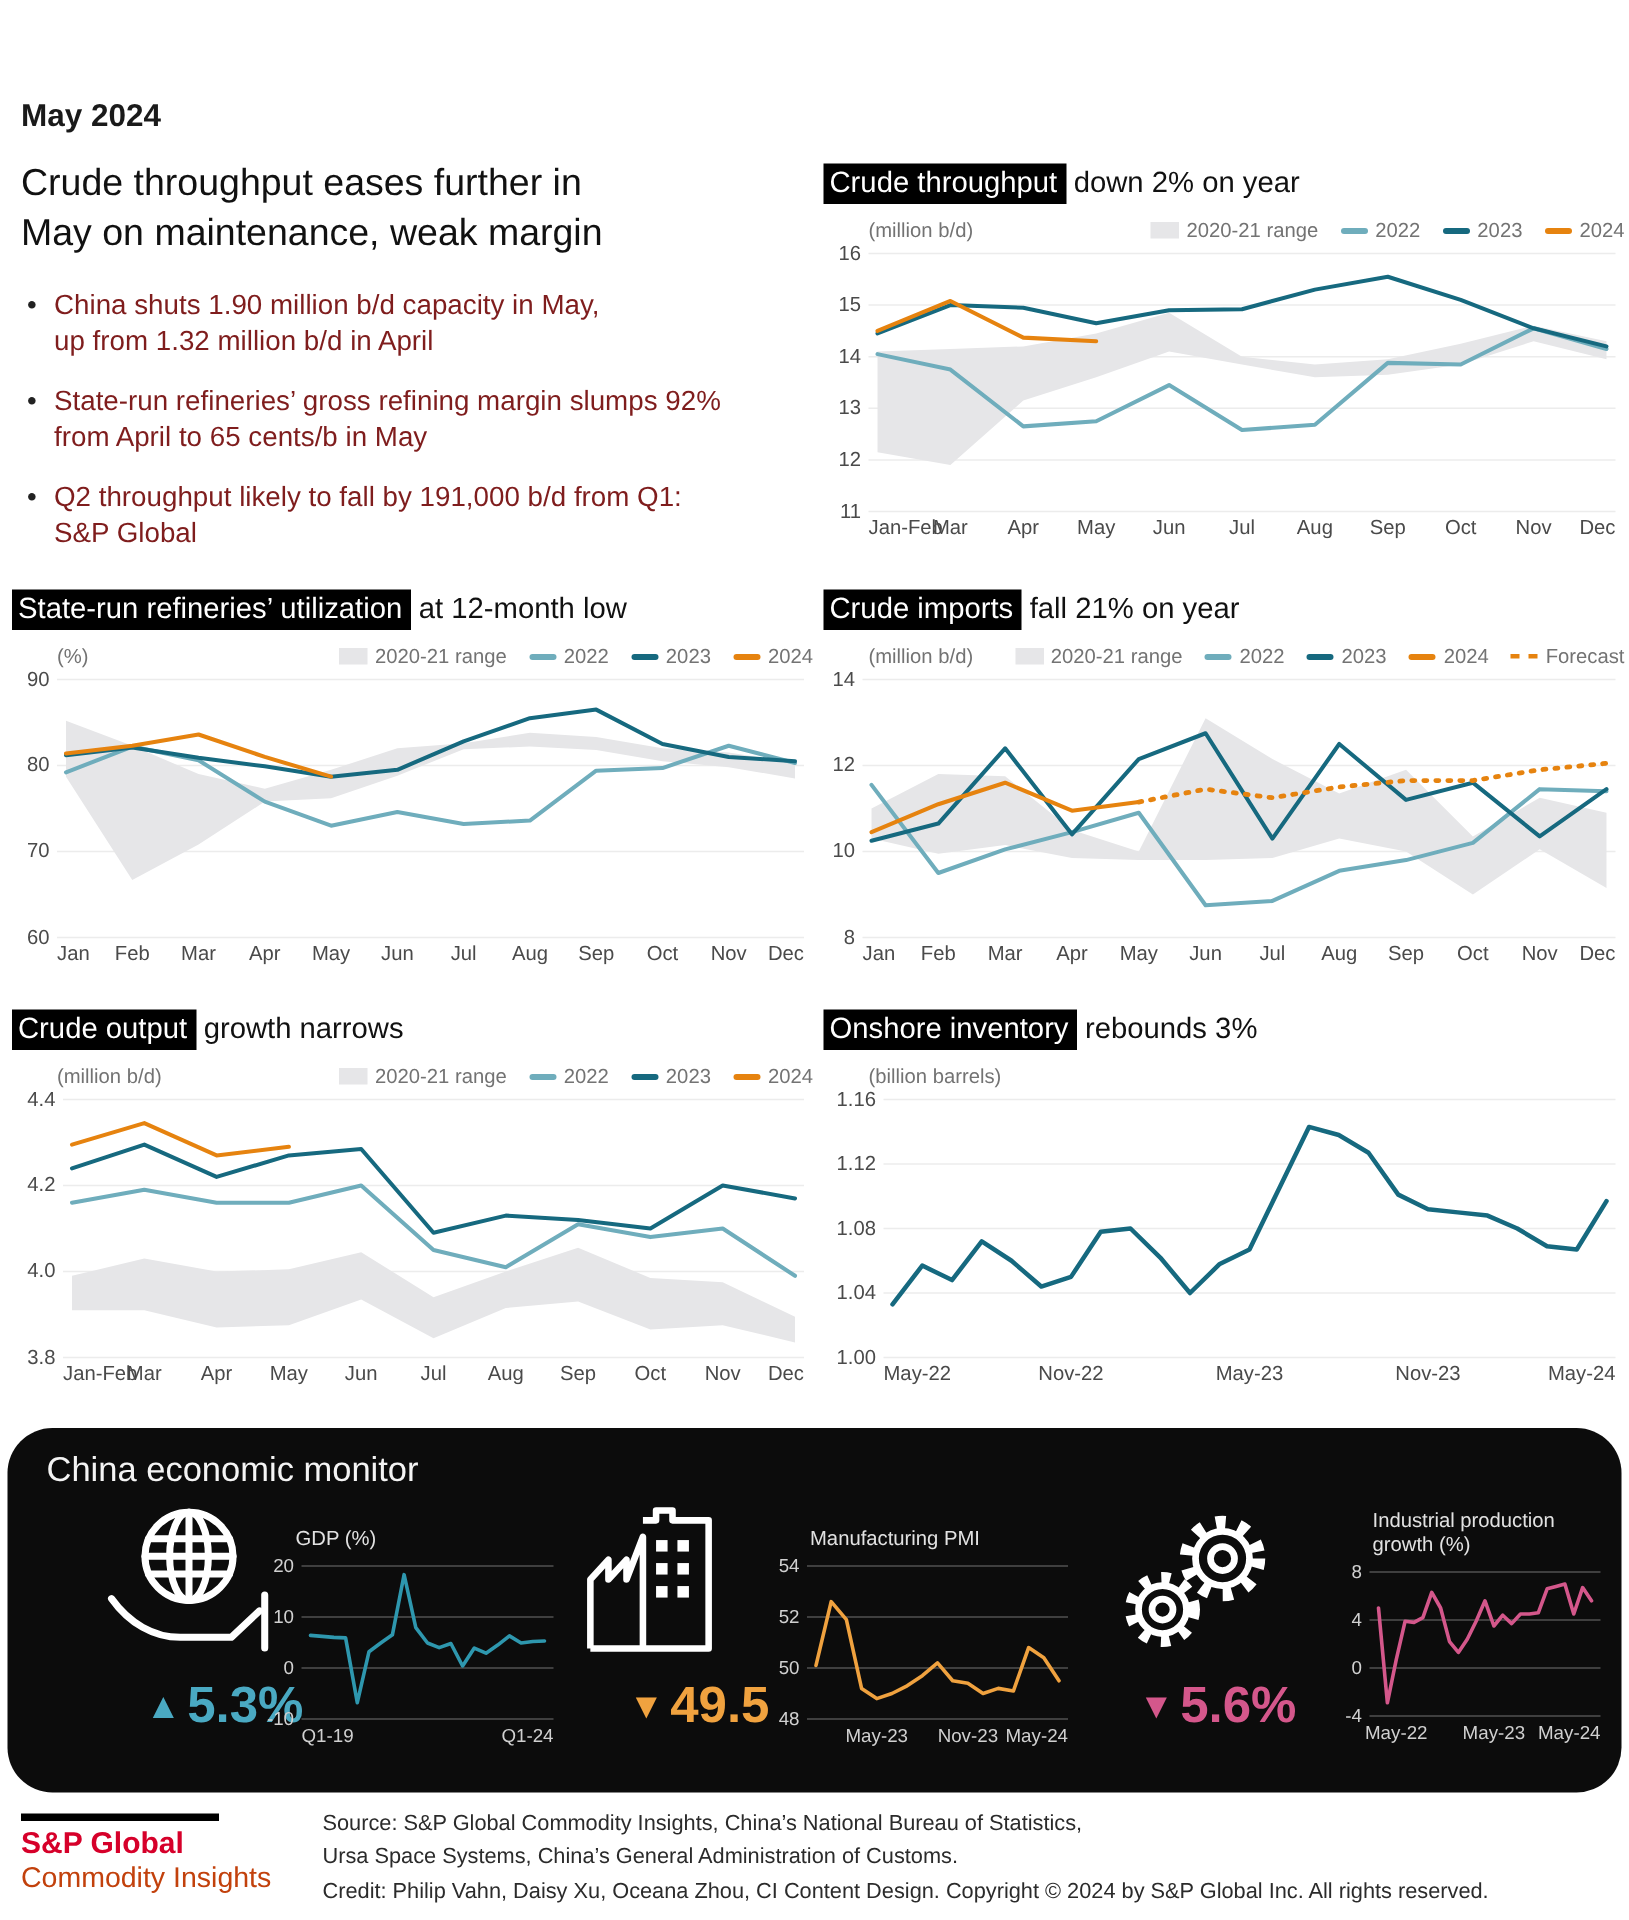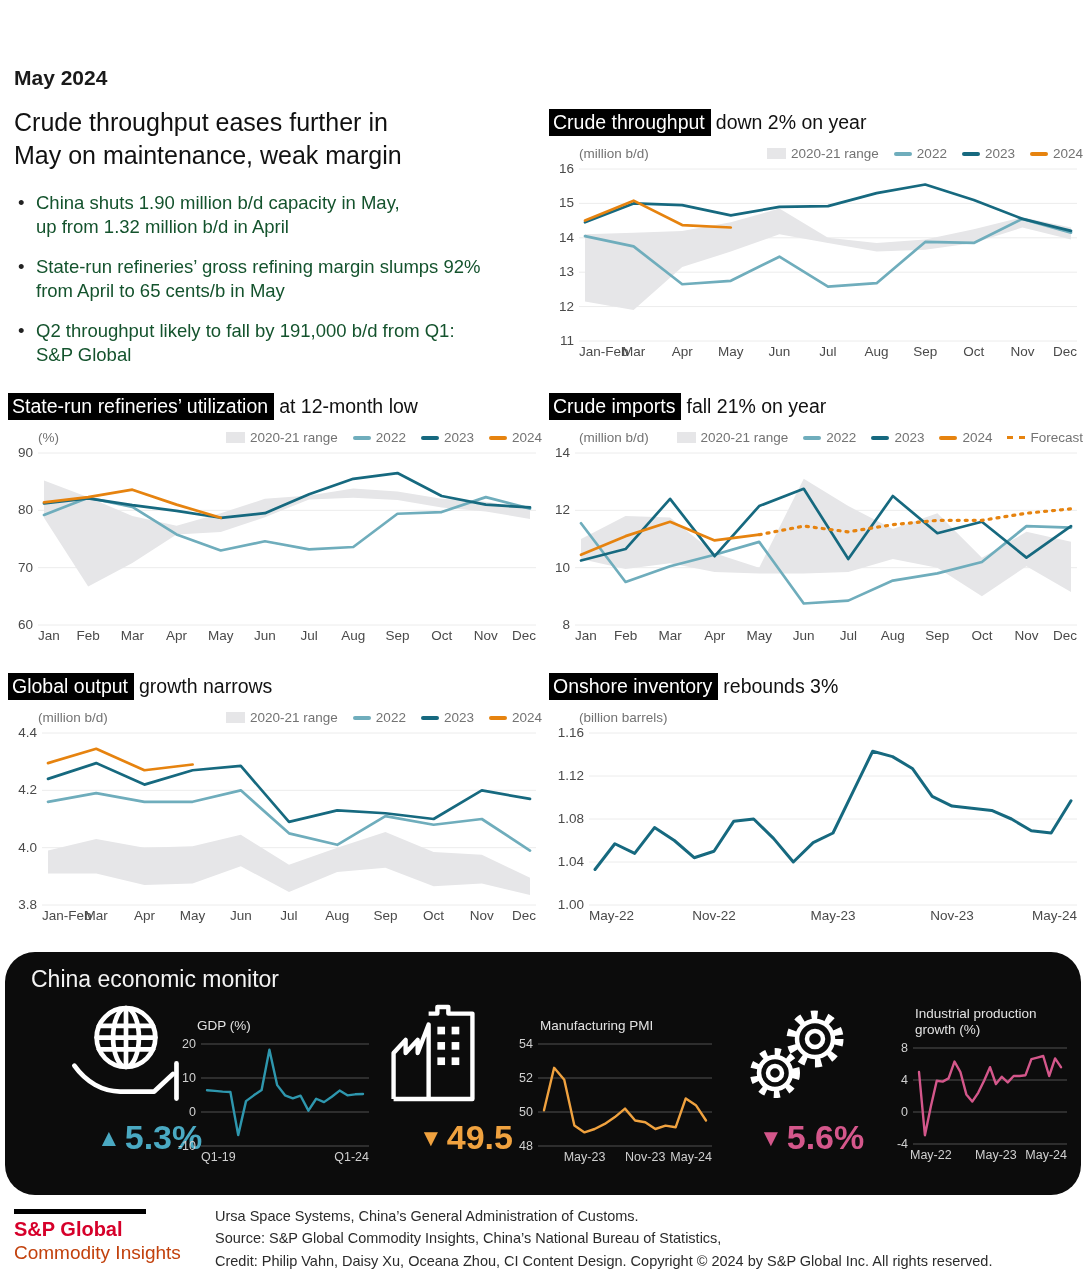--- a/index.html
+++ b/index.html
@@ -10,21 +10,21 @@
   
   .title-box { position:absolute; left:8px; top:5px; background:#000; color:#fff;
     font-size:38px; line-height:1.1; padding:3px 12px 7px 8px; letter-spacing:.5px; }
   .date { position:absolute; left:14px; top:66px; font-size:21px; font-weight:bold; }
 
   
   .lead { position:absolute; left:14px; top:106px; width:525px; }
   .lead h2 { font-size:25px; font-weight:normal; line-height:1.3; white-space:pre-line; color:#111; }
   .lead ul { list-style:none; margin-top:20px; }
   .lead li { position:relative; padding-left:22px; font-size:18.5px; line-height:1.32;
-    margin-bottom:15px; white-space:pre-line; color:#14532d; }
+    margin-bottom:15px; white-space:pre-line; color:#7f1d1d; }
   .lead li::before { content:"•"; position:absolute; left:4px; top:0; color:#222; }
 
   
   .panel { position:absolute; width:534px; }
   .ptitle { font-size:19.5px; line-height:1.3; margin-bottom:6px; color:#111; }
   .hl { background:#000000; color:#fff; padding:2px 6px 3px 4px; }
   .trest { margin-left:5px;margin-top:22px; }
   .chart { position:relative; width:100%; height:218px; }
   .ctop { display:flex; justify-content:space-between; align-items:flex-end; height:20px;
     padding-left:30px; font-size:13.5px; color:#737373; }
@@ -227,21 +227,21 @@
           <text x="299.27272727272725" y="195" text-anchor="middle" font-size="13.5" fill="#4a4a4a">Jul</text>
           <text x="343.8181818181818" y="195" text-anchor="middle" font-size="13.5" fill="#4a4a4a">Aug</text>
           <text x="388.3636363636364" y="195" text-anchor="middle" font-size="13.5" fill="#4a4a4a">Sep</text>
           <text x="432.90909090909093" y="195" text-anchor="middle" font-size="13.5" fill="#4a4a4a">Oct</text>
           <text x="477.45454545454544" y="195" text-anchor="middle" font-size="13.5" fill="#4a4a4a">Nov</text>
           <text x="528" y="195" text-anchor="end" font-size="13.5" fill="#4a4a4a">Dec</text>
         </svg></div>
   </div>
 
   <div class="panel" style="left:8px; top:674px;">
-    <div class="ptitle"><span class="hl">Global output</span><span class="trest">growth narrows</span></div>
+    <div class="ptitle"><span class="hl">Crude output</span><span class="trest">growth narrows</span></div>
     <div class="chart"><div class="ctop">
           <span class="unit">(million b/d)</span>
           <div class="legend">
             <span class="litem">
               <span class="sw band" style="background: rgb(230, 230, 232);"></span>
               <span>2020-21 range</span>
             </span>
             <span class="litem">
               <span class="sw line" style="background: rgb(111, 173, 188);"></span>
               <span>2022</span>
@@ -408,18 +408,18 @@
           </svg></div>
     </div>
   </div>
 
   <div class="logo">
     <div class="logo-bar"></div>
     <div class="logo-name" style="color: rgb(214, 0, 42);">S&amp;P Global</div>
     <div class="logo-sub">Commodity Insights</div>
   </div>
   <div class="source">
+    <div>Source: S&amp;P Global Commodity Insights, China’s National Bureau of Statistics,</div>
     <div>Ursa Space Systems, China’s General Administration of Customs.</div>
-    <div>Source: S&amp;P Global Commodity Insights, China’s National Bureau of Statistics,</div>
     <div>Credit: Philip Vahn, Daisy Xu, Oceana Zhou, CI Content Design.  Copyright © 2024 by S&amp;P Global Inc.  All rights reserved.</div>
   </div>
 
 </div>
 
 </body></html>

